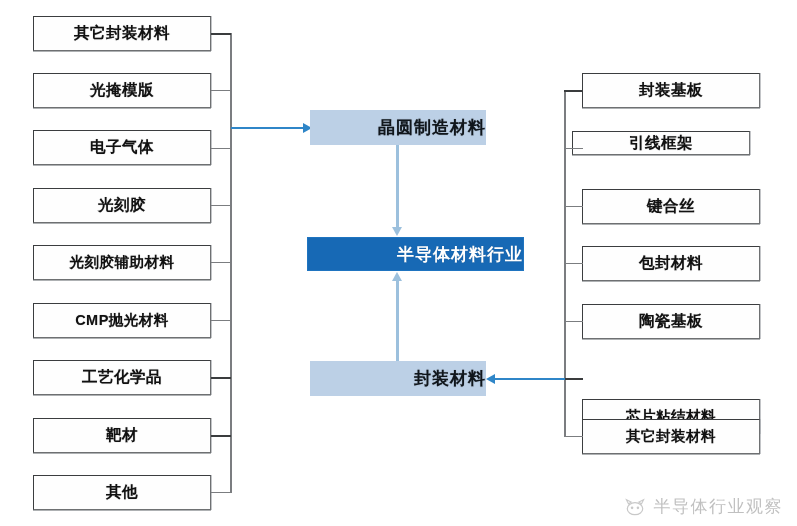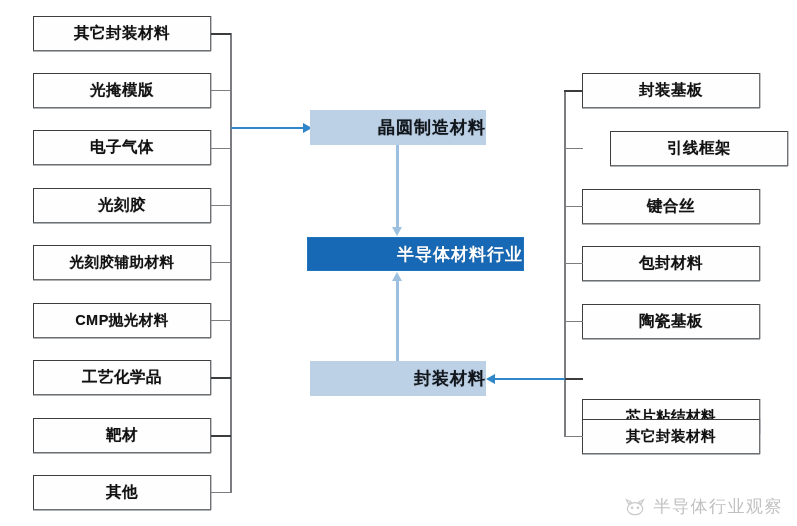--- a/index.html
+++ b/index.html
@@ -138,21 +138,21 @@
 
   <div class="bluevline" style="left:396px;top:145px;height:83px;"></div>
   <div class="arrow down" style="left:392px;top:227px;"></div>
 
   <div class="bluevline" style="left:396px;top:280px;height:81px;"></div>
   <div class="arrow up" style="left:392px;top:272px;"></div>
 
   <div class="nodebox" style="left:582px;top:73px;width:178px;height:35px;">
     <span>封装基板</span>
   </div>
-  <div class="nodebox" style="left:610px;top:131px;width:178px;height:35px;">
+  <div class="nodebox" style="left:572px;top:131px;width:178px;height:24px;">
     <span>引线框架</span>
   </div>
   <div class="nodebox" style="left:582px;top:189px;width:178px;height:35px;justify-content:center;">
     <span>键合丝</span>
   </div>
   <div class="nodebox" style="left:582px;top:246px;width:178px;height:35px;">
     <span>包封材料</span>
   </div>
   <div class="nodebox" style="left:582px;top:304px;width:178px;height:35px;">
     <span>陶瓷基板</span>

